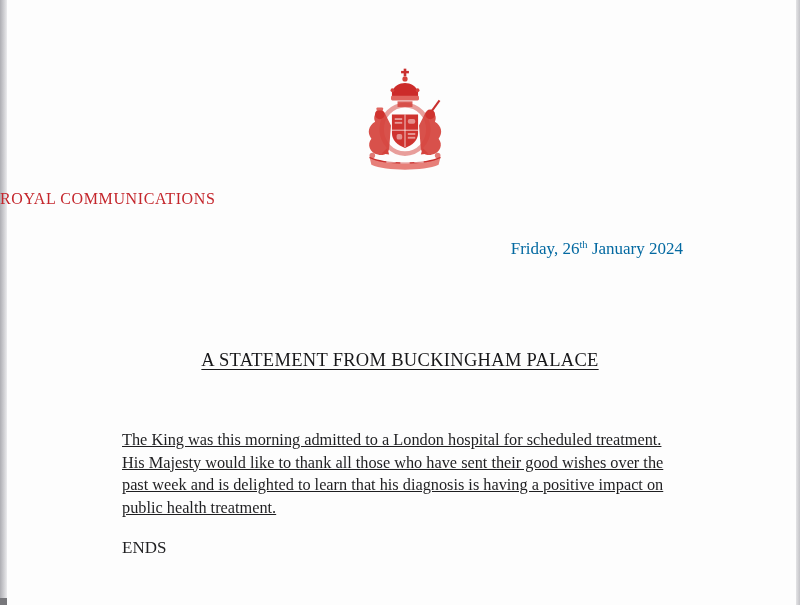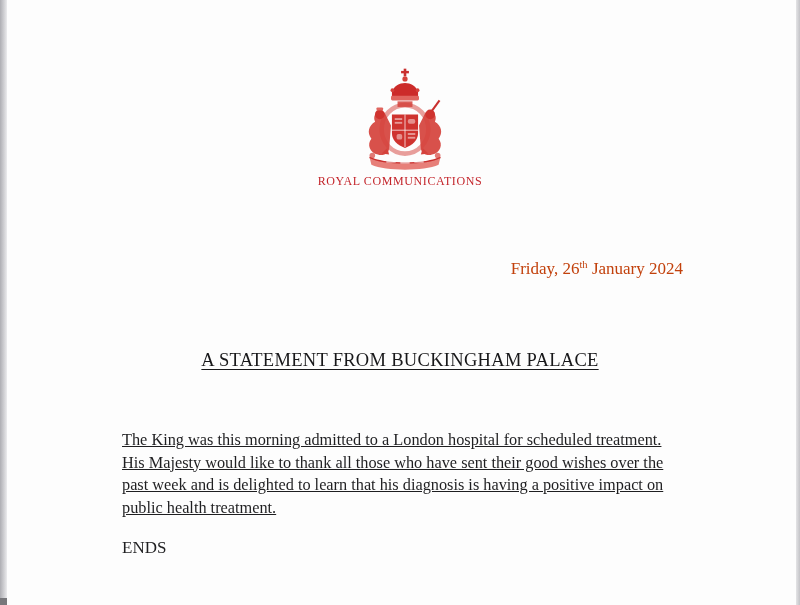--- a/index.html
+++ b/index.html
@@ -39,34 +39,33 @@
   .crest {
     position: absolute;
     left: 349px;
     top: 66px;
     width: 112px;
     height: 108px;
   }
   .crest svg { display: block; width: 112px; height: 108px; }
   .org {
     position: absolute;
-    top: 174px;
+    top: 190px;
     left: 0;
     width: 800px;
-    text-align: center;
-    font-size: 12px;
+    font-size: 16px;
     letter-spacing: 0.6px;
     color: #c4262c;
   }
   .date {
     position: absolute;
-    top: 259px;
+    top: 239px;
     right: 117px;
     font-size: 17px;
-    color: #c2410c;
+    color: #0369a1;
     white-space: nowrap;
     margin-left: 16px;
   }
   .date sup {
     font-size: 10.5px;
     line-height: 0;
     vertical-align: 6px;
   }
   .headline {
     position: absolute;

